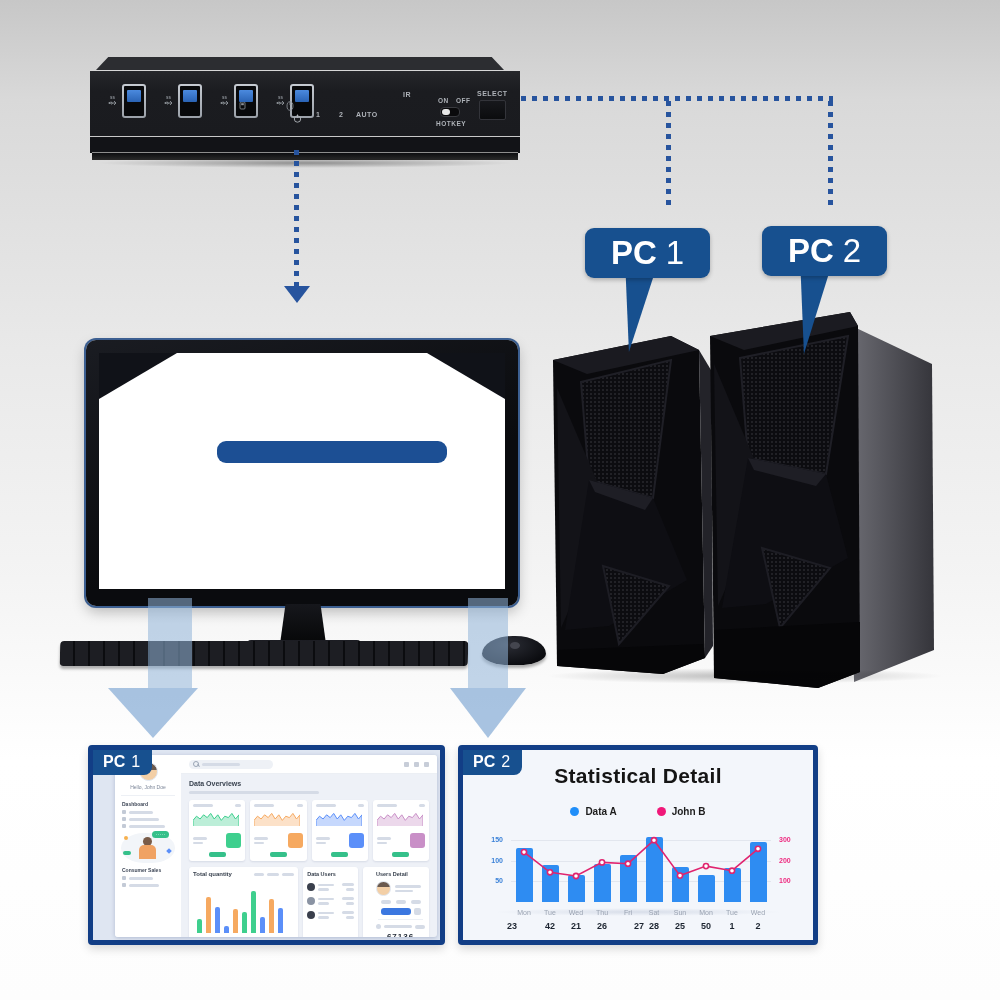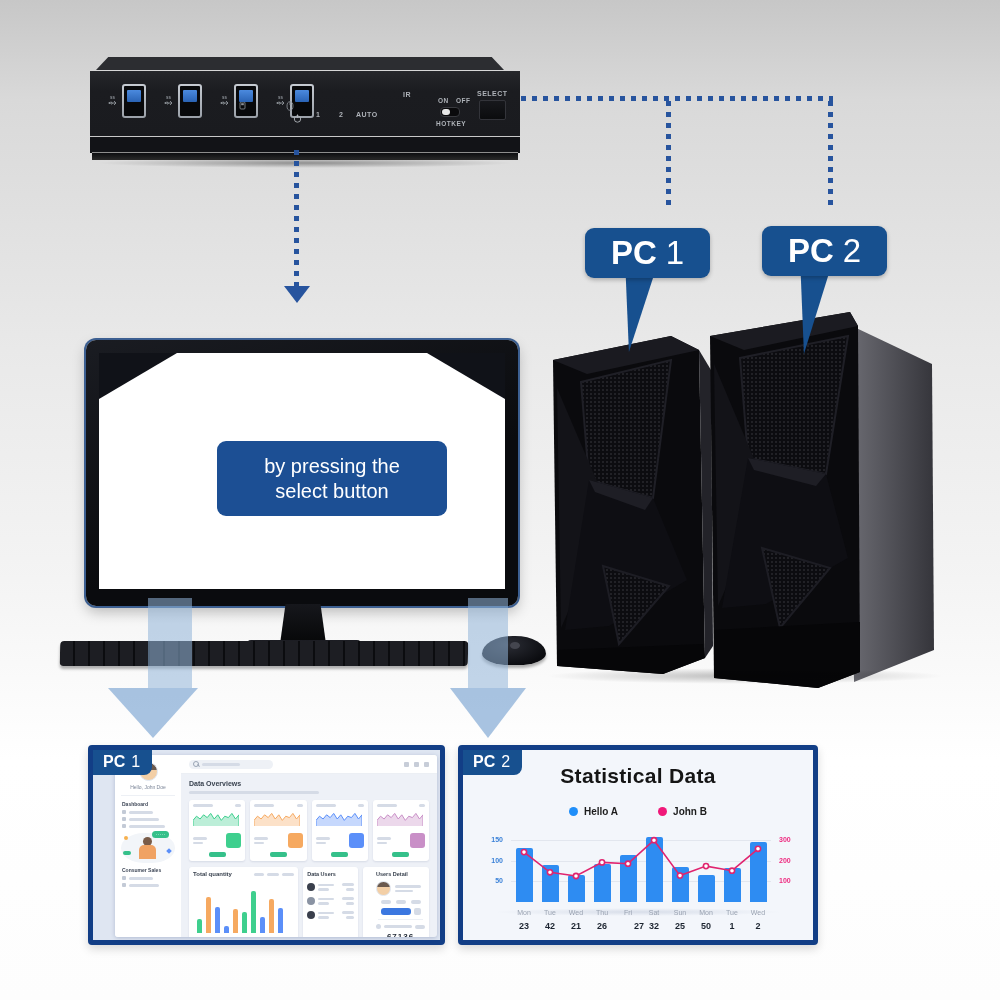--- a/index.html
+++ b/index.html
@@ -259,24 +259,20 @@
   <div class="tag" style="left:762px;top:226px;width:125px;height:50px;">
     <b>PC</b>
       <span>2</span>
   </div>
 
   <div class="mon-outer">
     <div class="mon-screen">
       <div class="mon-corner" style="left:0;clip-path:polygon(0 0,100% 0,0 100%);"></div>
       <div class="mon-corner" style="right:0;clip-path:polygon(0 0,100% 0,100% 100%);"></div>
       <div class="mon-msg">
-        <div class="mm2">
-          <div>by pressing the</div>
-          <div>select button</div>
-        </div>
       </div>
     </div>
   </div>
   <div class="mon-neck"></div>
   <div class="mon-base"></div>
   <div class="kbd"></div>
   <div class="mouse"></div>
 
   <div class="flow-stem" style="left:148px;top:598px;width:44px;height:90px;"></div>
   <div class="flow-head" style="left:108px;top:688px;"></div>
@@ -509,25 +505,25 @@
       </div>
     </div>
   </div>
 
   <div class="panel" style="left:458px;top:745px;width:360px;height:200px;">
     <div class="ptag">
       <b>PC</b>
         <span>2</span>
     </div>
     <div class="inner" id="sc-inner">
-      <div class="sc-title">Statistical Data</div>
+      <div class="sc-title">Statistical Detail</div>
       <div class="sc-legend">
         <div class="sc-li">
           <span class="sc-dot" style="background:#1f8ef9;"></span>
-          <span>Hello A</span>
+          <span>Data A</span>
         </div>
         <div class="sc-li">
           <span class="sc-dot" style="background:#f01879;"></span>
           <span>John B</span>
         </div>
       </div>
       <div class="sc-plot" id="sc-plot">
           <div class="grid" style="top: 6.2px;"></div>
           <div class="grid" style="top: 26.8px;"></div>
           <div class="grid" style="top: 47.4px;"></div>
@@ -558,31 +554,31 @@
           </div>
         </div>
       <div class="sc-shadow"></div>
     <div class="ticklab" style="left: 10px; top: 86.2px; text-align: right; color: rgb(59, 130, 216);">150</div>
         <div class="ticklab" style="left: 316px; top: 86.2px; text-align: left; color: rgb(238, 43, 128);">300</div>
         <div class="ticklab" style="left: 10px; top: 106.8px; text-align: right; color: rgb(59, 130, 216);">100</div>
         <div class="ticklab" style="left: 316px; top: 106.8px; text-align: left; color: rgb(238, 43, 128);">200</div>
         <div class="ticklab" style="left: 10px; top: 127.4px; text-align: right; color: rgb(59, 130, 216);">50</div>
         <div class="ticklab" style="left: 316px; top: 127.4px; text-align: left; color: rgb(238, 43, 128);">100</div>
         <div class="dayl" style="left: 48px; top: 159px;">Mon</div>
-        <div class="datel" style="left: 48px; top: 171px;">23</div>
+        <div class="datel" style="left: 36px; top: 171px;">23</div>
         <div class="dayl" style="left: 74px; top: 159px;">Tue</div>
         <div class="datel" style="left: 74px; top: 171px;">42</div>
         <div class="dayl" style="left: 100px; top: 159px;">Wed</div>
         <div class="datel" style="left: 100px; top: 171px;">21</div>
         <div class="dayl" style="left: 126px; top: 159px;">Thu</div>
         <div class="datel" style="left: 126px; top: 171px;">26</div>
         <div class="dayl" style="left: 152px; top: 159px;">Fri</div>
         <div class="datel" style="left: 163px; top: 171px;">27</div>
         <div class="dayl" style="left: 178px; top: 159px;">Sat</div>
-        <div class="datel" style="left: 178px; top: 171px;">32</div>
+        <div class="datel" style="left: 178px; top: 171px;">28</div>
         <div class="dayl" style="left: 204px; top: 159px;">Sun</div>
         <div class="datel" style="left: 204px; top: 171px;">25</div>
         <div class="dayl" style="left: 230px; top: 159px;">Mon</div>
         <div class="datel" style="left: 230px; top: 171px;">50</div>
         <div class="dayl" style="left: 256px; top: 159px;">Tue</div>
         <div class="datel" style="left: 256px; top: 171px;">1</div>
         <div class="dayl" style="left: 282px; top: 159px;">Wed</div>
         <div class="datel" style="left: 282px; top: 171px;">2</div>
       </div>
   </div>

